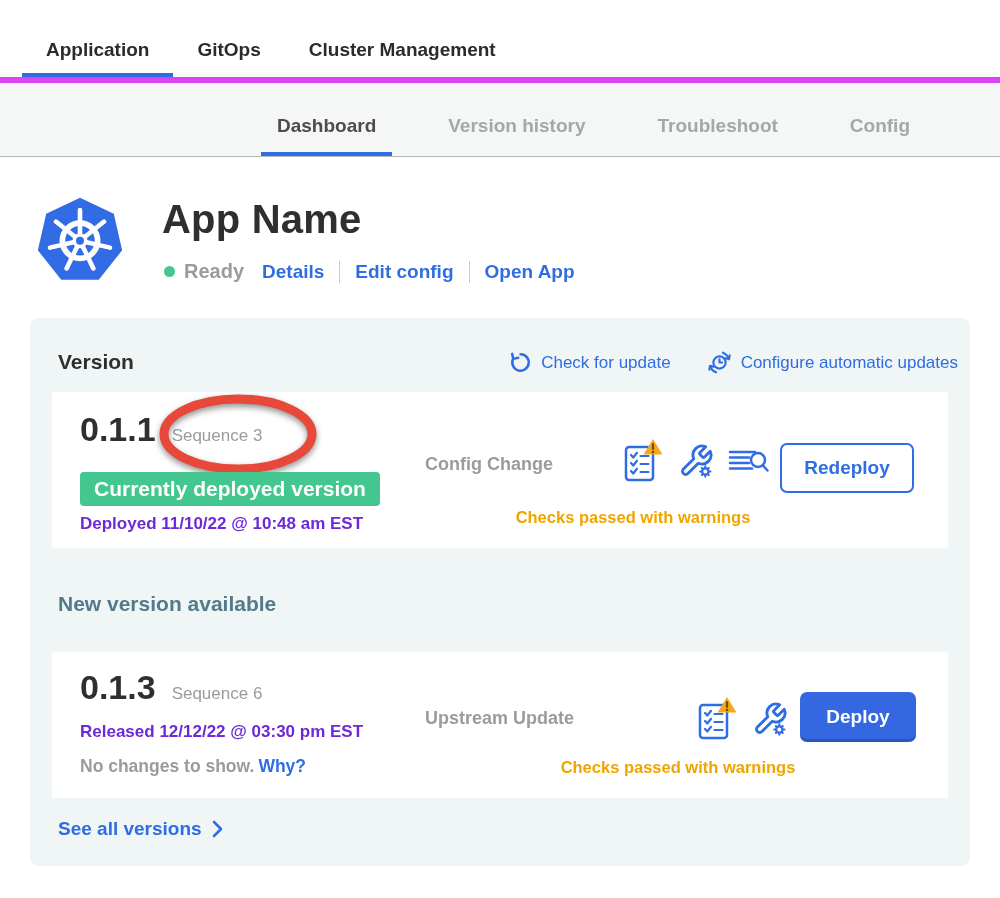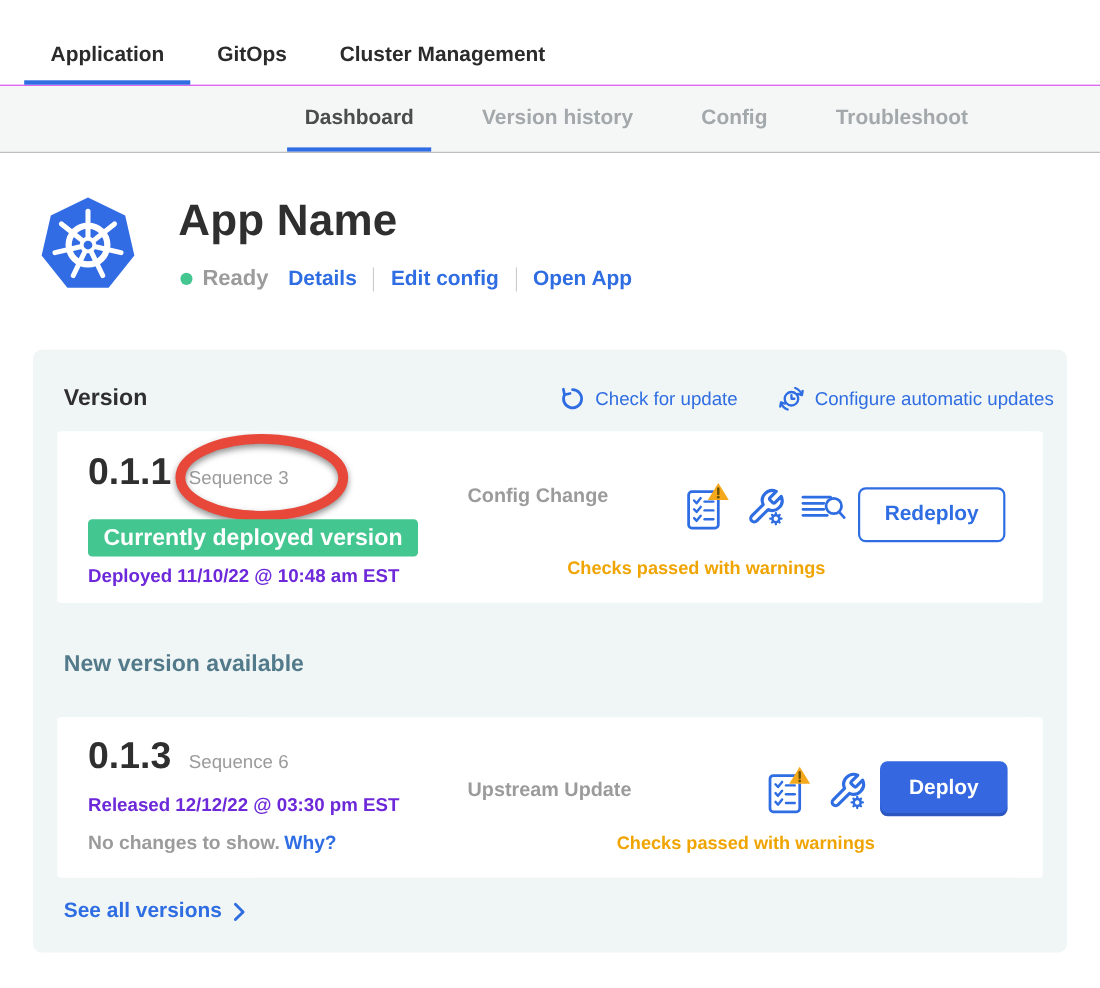--- a/index.html
+++ b/index.html
@@ -15,23 +15,23 @@
   
   .topnav { height:77px; display:flex; align-items:flex-end; padding-left:22px; background:#fff; }
   .topnav-item {
     padding:0 24px 12px; font-size:19px; font-weight:700; color:#2b2b2b;
     border-bottom:4px solid transparent; cursor:pointer; white-space:nowrap;
   }
   .topnav-item.active { border-color:#2f6de2; }
 
   
   .subnav {
-    height:62px; background:#f5f6f6;
-    border-top:1px solid #d946ef; border-bottom:1px solid #b6bbbd;
-    display:flex; align-items:flex-end; padding-left:261px; gap:30px;
+    height:80px; background:#f5f6f6;
+    border-top:6px solid #d946ef; border-bottom:1px solid #b6bbbd;
+    display:flex; align-items:flex-end; padding-left:261px; gap:40px;
     white-space:nowrap; overflow:hidden;
   }
   .subnav-tab {
     padding:0 16px 15px; font-size:19px; font-weight:700; color:#a3a8ab;
     border-bottom:4px solid transparent; cursor:pointer;
   }
   .subnav-tab.active { color:#4c4c4c; border-color:#2f6de2; }
 
   
   .app-header { position:relative; height:178px; }
@@ -66,21 +66,21 @@
     position:absolute; left:28px; top:80px; background:#43c690; color:#fff;
     font-size:21px; font-weight:700; padding:5px 14px; border-radius:4px;
   }
   .ver-date { position:absolute; left:28px; font-size:17px; font-weight:600; color:#6d28d9; }
   .card.current .ver-date { top:122px; }
   .card.available .ver-date { top:70px; }
   .no-changes { position:absolute; left:28px; top:104px; font-size:17.5px; font-weight:600; color:#9b9b9b; }
   .why-link { color:#2f6de2; font-weight:700; cursor:pointer; margin-left:4px; }
 
   .ver-source { position:absolute; font-size:18px; font-weight:700; color:#9b9b9b; white-space:nowrap; }
-  .card.current .ver-source { left:373px; top:48px; }
+  .card.current .ver-source { left:373px; top:62px; }
   .card.available .ver-source { left:373px; top:56px; }
 
   .icons-row { position:absolute; display:flex; align-items:center; gap:14px; }
   .card.current .icons-row { left:570px; top:46px; }
   .card.available .icons-row { left:644px; top:44px; }
   .action-icon { cursor:pointer; display:block; }
 
   .checks-status { position:absolute; font-size:16.5px; font-weight:700; color:#f0a400; text-align:center; white-space:nowrap; }
   .card.current .checks-status { left:436px; top:116px; width:290px; }
   .card.available .checks-status { left:466px; top:106px; width:320px; }
@@ -100,22 +100,22 @@
 
 <header class="topnav">
   <div class="topnav-item active">Application</div>
   <div class="topnav-item">GitOps</div>
   <div class="topnav-item">Cluster Management</div>
 </header>
 
 <nav class="subnav">
   <div class="subnav-tab active">Dashboard</div>
   <div class="subnav-tab">Version history</div>
+  <div class="subnav-tab">Troubleshoot</div>
   <div class="subnav-tab">Config</div>
-  <div class="subnav-tab">Troubleshoot</div>
 </nav>
 
 <section class="app-header">
   <svg class="k8s-logo" viewBox="0 0 100 100">
     <polygon points="50,3 88.4,21.4 97.9,62.9 71.3,96.2 28.7,96.2 2.1,62.9 11.6,21.4" fill="#326ce5"></polygon>
     <g stroke="#ffffff" stroke-width="5.2" stroke-linecap="round">
       <line x1="50" y1="52" x2="50" y2="17"></line>
       <line x1="50" y1="52" x2="77.4" y2="30.2"></line>
       <line x1="50" y1="52" x2="84.1" y2="59.8"></line>
       <line x1="50" y1="52" x2="65.2" y2="83.5"></line>

